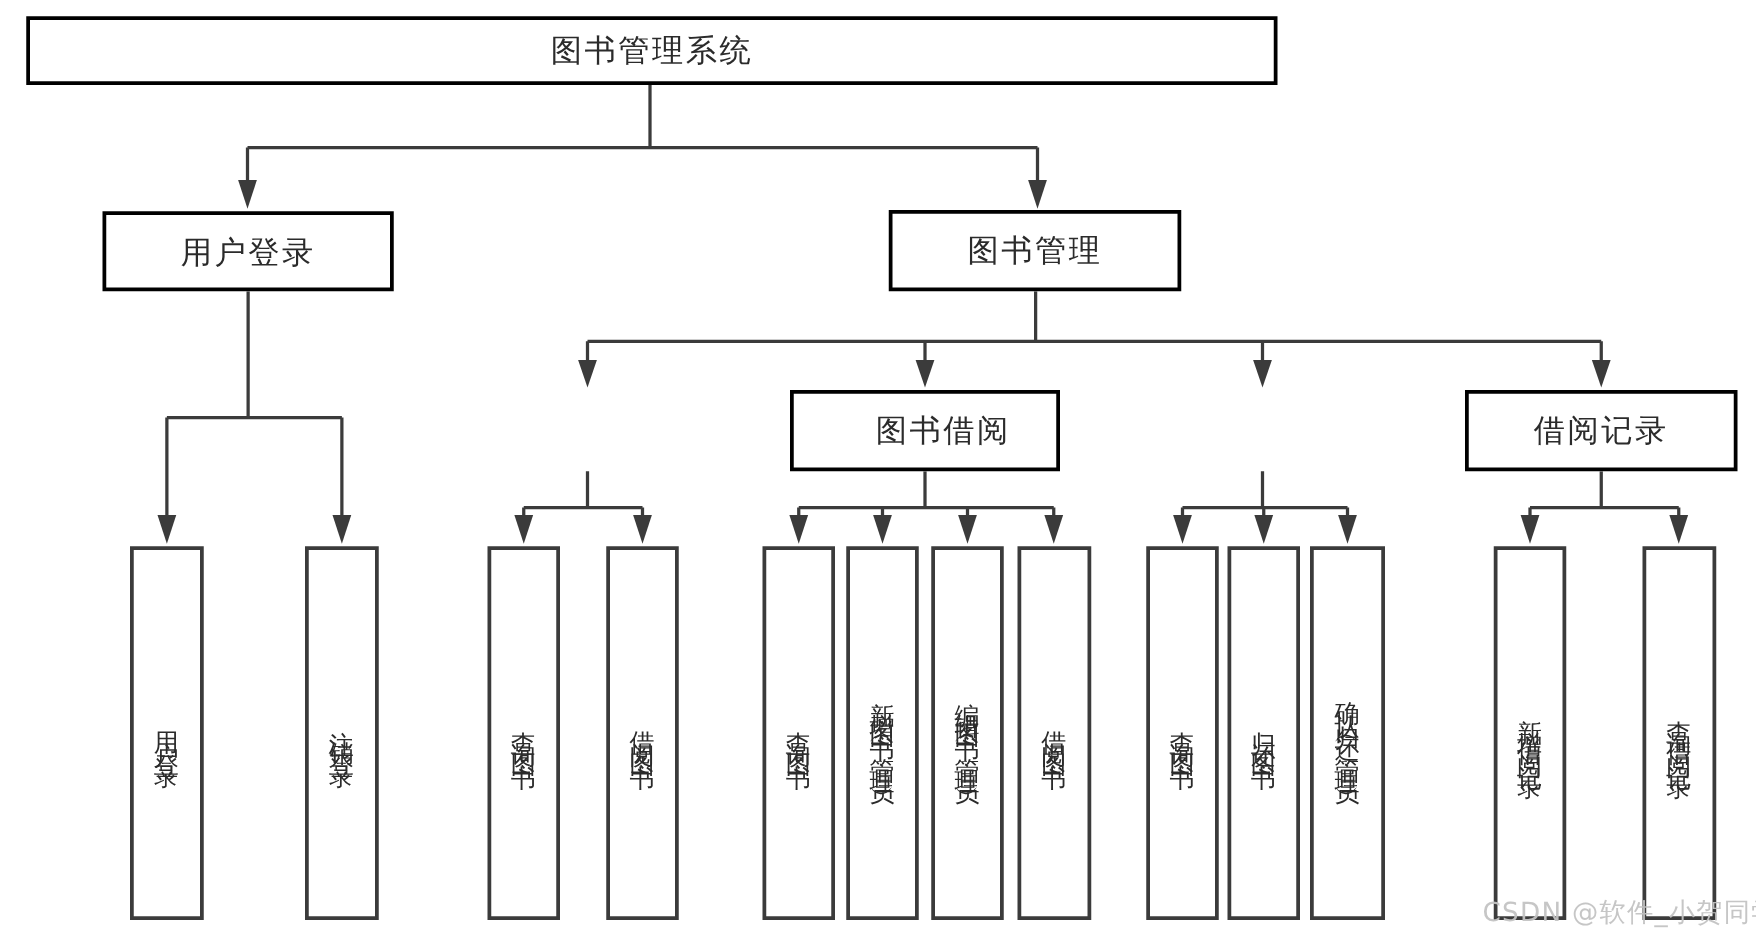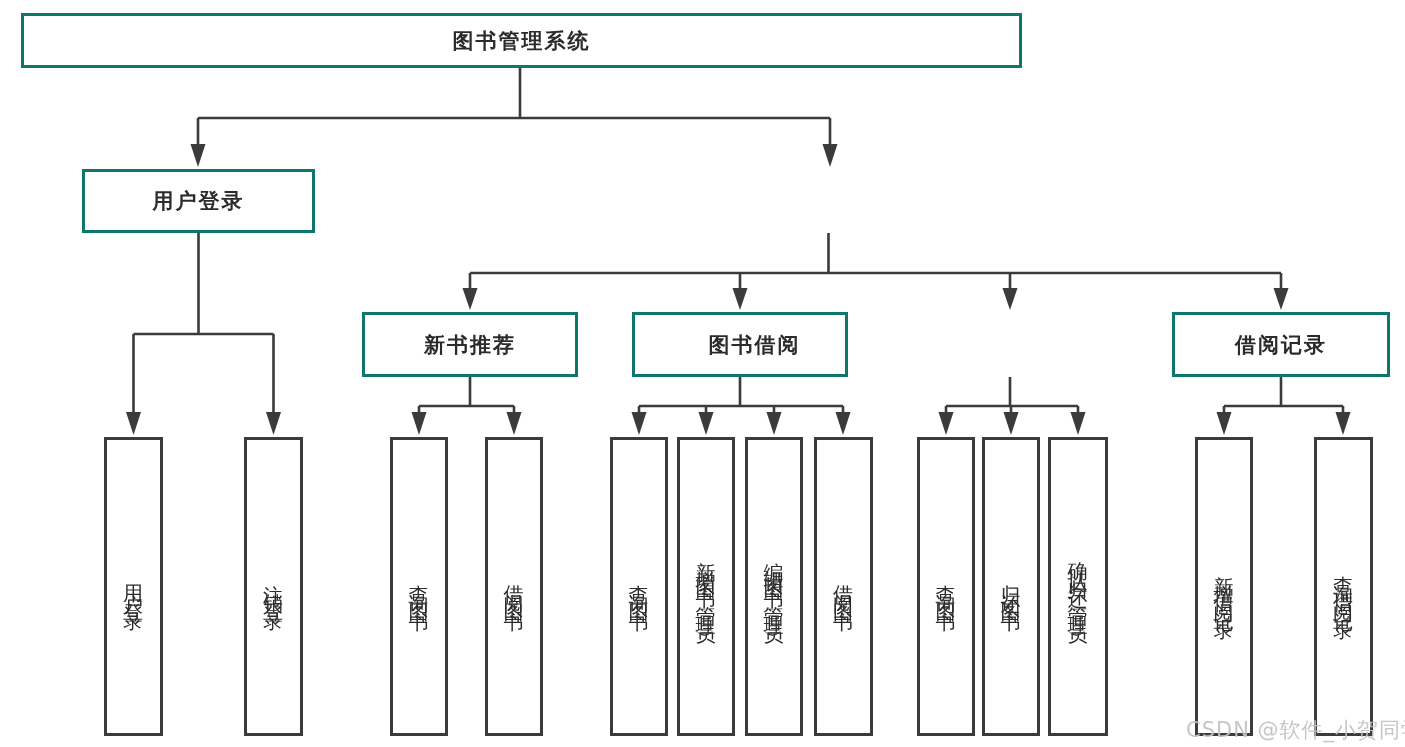--- a/index.html
+++ b/index.html
@@ -17,31 +17,30 @@
   }
   .connectors {
     position: absolute;
     left: 0;
     top: 0;
     pointer-events: none;
   }
   .node {
     position: absolute;
     box-sizing: border-box;
-    border: 3px solid #0f766e;
+    border: 3px solid #000000;
     background: #ffffff;
     color: #2b2b2b;
     display: flex;
     align-items: center;
     justify-content: center;
-    font-size: 21px;
+    font-size: 25px;
     letter-spacing: 2px;
     white-space: nowrap;
     z-index: 2;
-    font-weight: bold;
   }
   .vnode {
     position: absolute;
     box-sizing: border-box;
     border: 3px solid #3b3b3b;
     background: #ffffff;
     color: #2b2b2b;
     writing-mode: vertical-rl;
     text-orientation: mixed;
     display: flex;
@@ -107,22 +106,22 @@
       <polygon points="1003.5,412 1018.5,412 1011,435"></polygon>
       <polygon points="1070.5,412 1085.5,412 1078,435"></polygon>
       <polygon points="1216.5,412 1231.5,412 1224,435"></polygon>
       <polygon points="1335.5,412 1350.5,412 1343,435"></polygon>
     </g>
   </svg>
 
   <div class="node" style="left:21px; top:13px; width:1001px; height:55px;">图书管理系统</div>
 
   <div class="node" style="left:82px; top:169px; width:233px; height:64px;">用户登录</div>
+  <div class="node" style="left:711px; top:168px; width:234px; height:65px;">图书管理</div>
 
-  <div class="node" style="left:362px; top:312px; width:216px; height:65px;">新书推荐</div>
   <div class="node" style="left:632px; top:312px; width:216px; height:65px;padding-left:29px;">图书借阅</div>
   <div class="node" style="left:1172px; top:312px; width:218px; height:65px;">借阅记录</div>
 
   <div class="vnode" style="left:104px; top:437px; width:59px; height:299px;">用户登录</div>
   <div class="vnode" style="left:244px; top:437px; width:59px; height:299px;">注销登录</div>
 
   <div class="vnode" style="left:390px; top:437px; width:58px; height:299px;">查询图书</div>
   <div class="vnode" style="left:485px; top:437px; width:58px; height:299px;">借阅图书</div>
 
   <div class="vnode" style="left:610px; top:437px; width:58px; height:299px;">查询图书</div>

